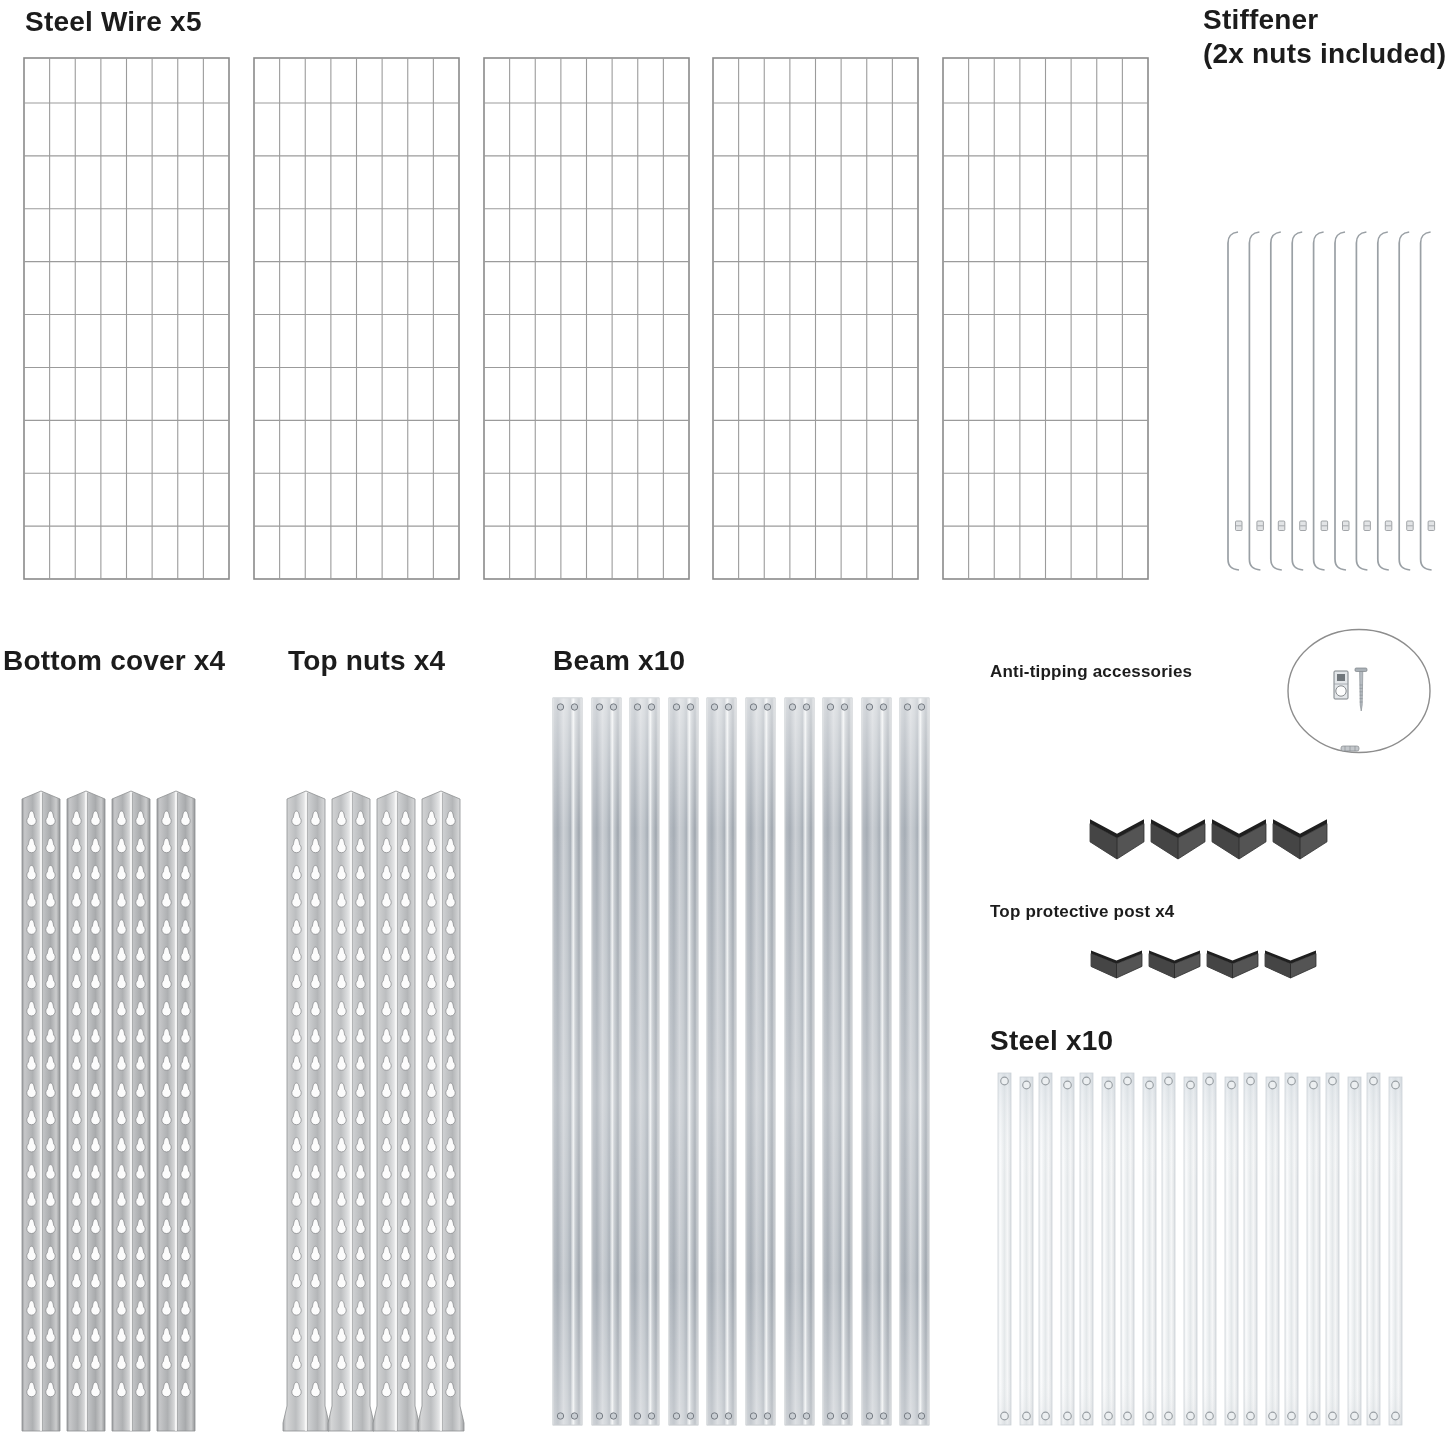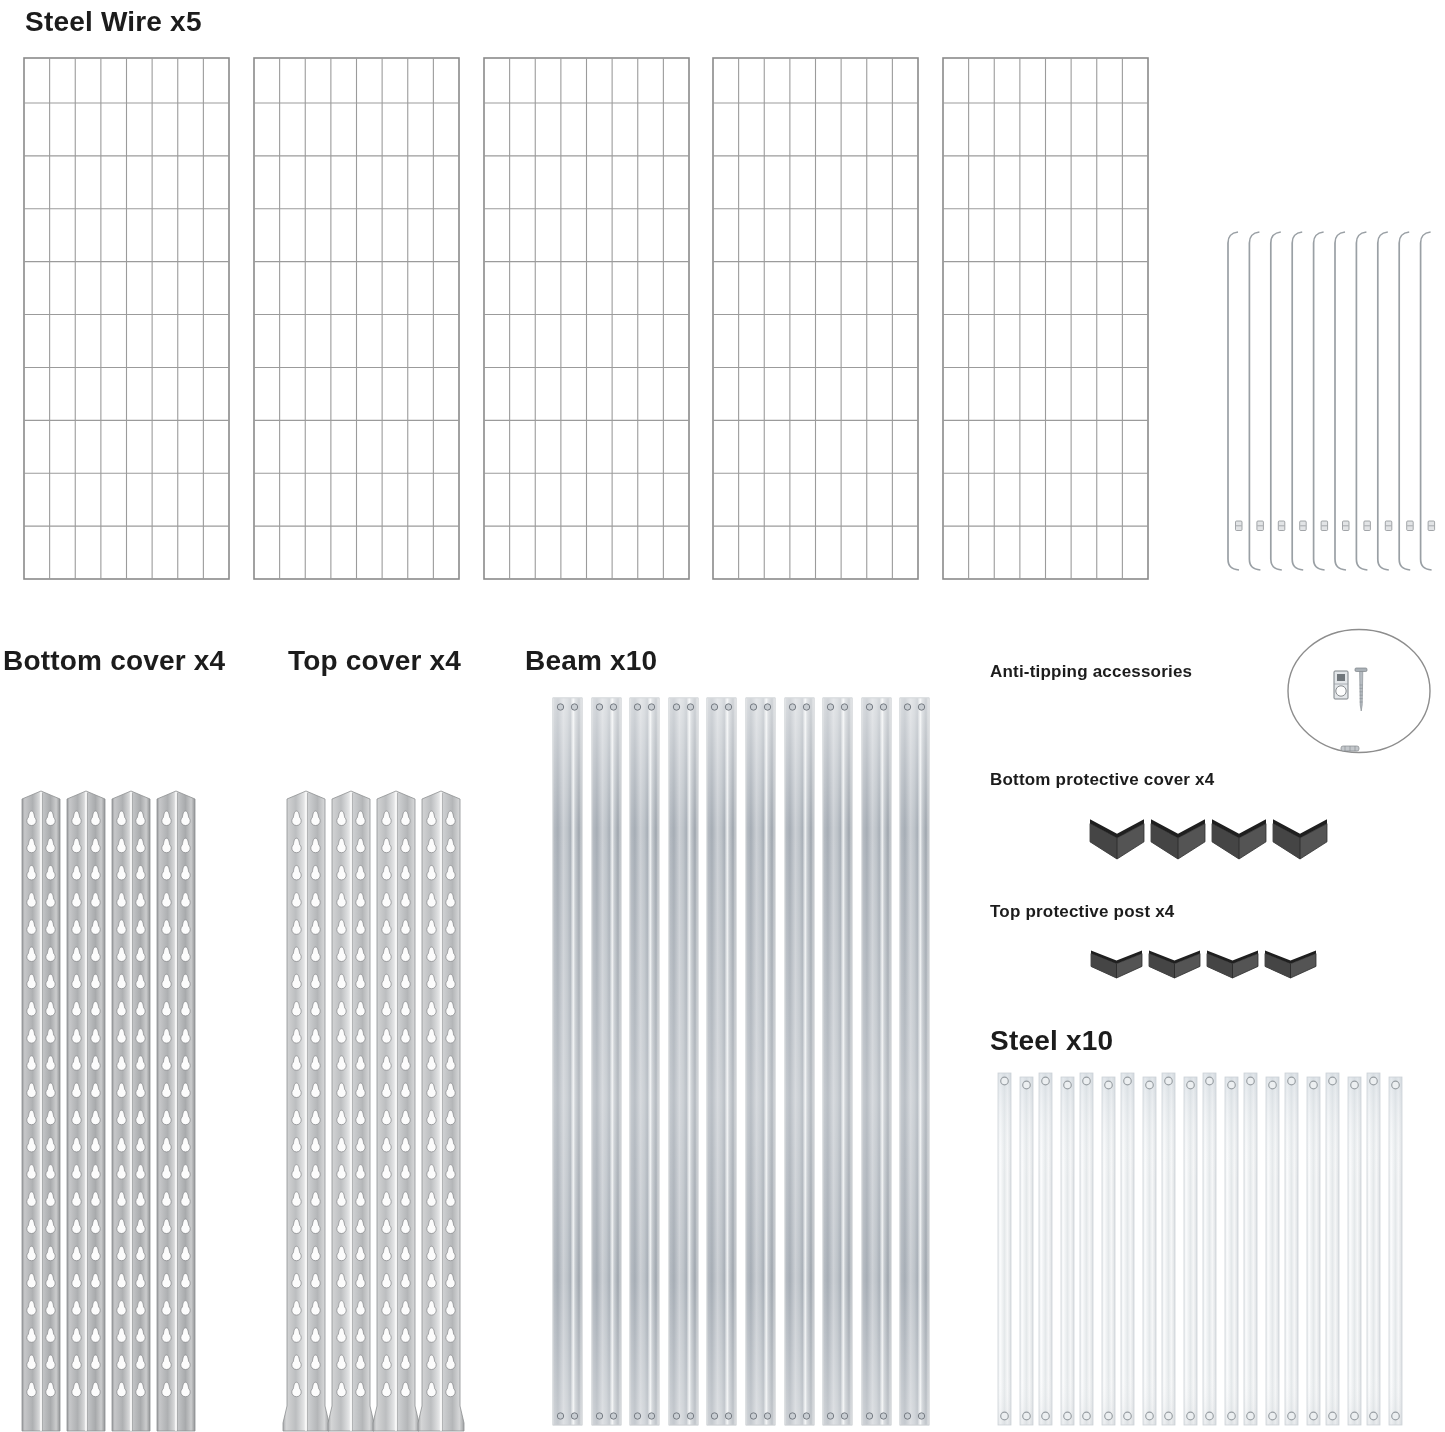--- a/index.html
+++ b/index.html
@@ -12,27 +12,30 @@
   .group{position:absolute;left:0;top:0;}
   svg.part{position:absolute;overflow:visible;display:block;}
 </style>
 </head>
 <body>
 
 <div class="canvas">
 
   <div class="label fs28" style="left:25px;top:6px">Steel Wire x5</div>
 
+  <div class="label fs28 two-line" style="left:1203px;top:3px">
+    <div>Stiffener</div>
+    <div>(2x nuts included)</div>
+  </div>
 
   <div class="label fs28" style="left:3px;top:645px">Bottom cover x4</div>
-  <div class="label fs28" style="left:288px;top:645px">Top cover x4</div>
-  <div class="label fs28" style="left:525px;top:645px">Beam x10</div>
+  <div class="label fs28" style="left:288px;top:645px">Top nuts x4</div>
+  <div class="label fs28" style="left:553px;top:645px">Beam x10</div>
 
   <div class="label fs25" style="left:990px;top:662px">Anti-tipping accessories</div>
-  <div class="label fs25" style="left:990px;top:770px">Bottom protective cover x4</div>
   <div class="label fs25" style="left:990px;top:902px">Top protective post x4</div>
   <div class="label fs28" style="left:990px;top:1025px">Steel x10</div>
 
   <div class="group" id="g-panels">
       <svg width="207" height="523" class="part" style="left: 23px; top: 57px;">
         <rect x="1" y="1" width="205" height="521" fill="none" stroke="#8a8a8a" stroke-width="1.6"></rect>
         <line x1="26.625" y1="1" x2="26.625" y2="522" stroke="#9b9b9b" stroke-width="1.1"></line>
         <line x1="52.25" y1="1" x2="52.25" y2="522" stroke="#9b9b9b" stroke-width="1.1"></line>
         <line x1="77.875" y1="1" x2="77.875" y2="522" stroke="#9b9b9b" stroke-width="1.1"></line>
         <line x1="103.5" y1="1" x2="103.5" y2="522" stroke="#9b9b9b" stroke-width="1.1"></line>

